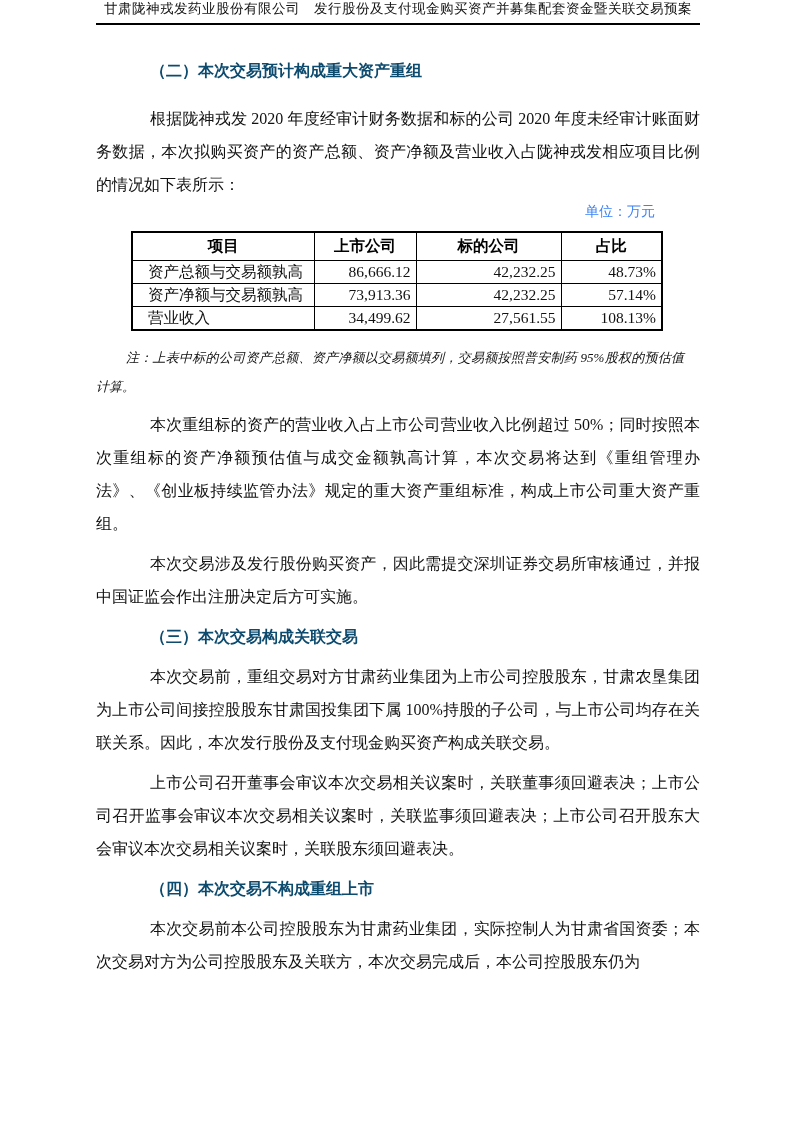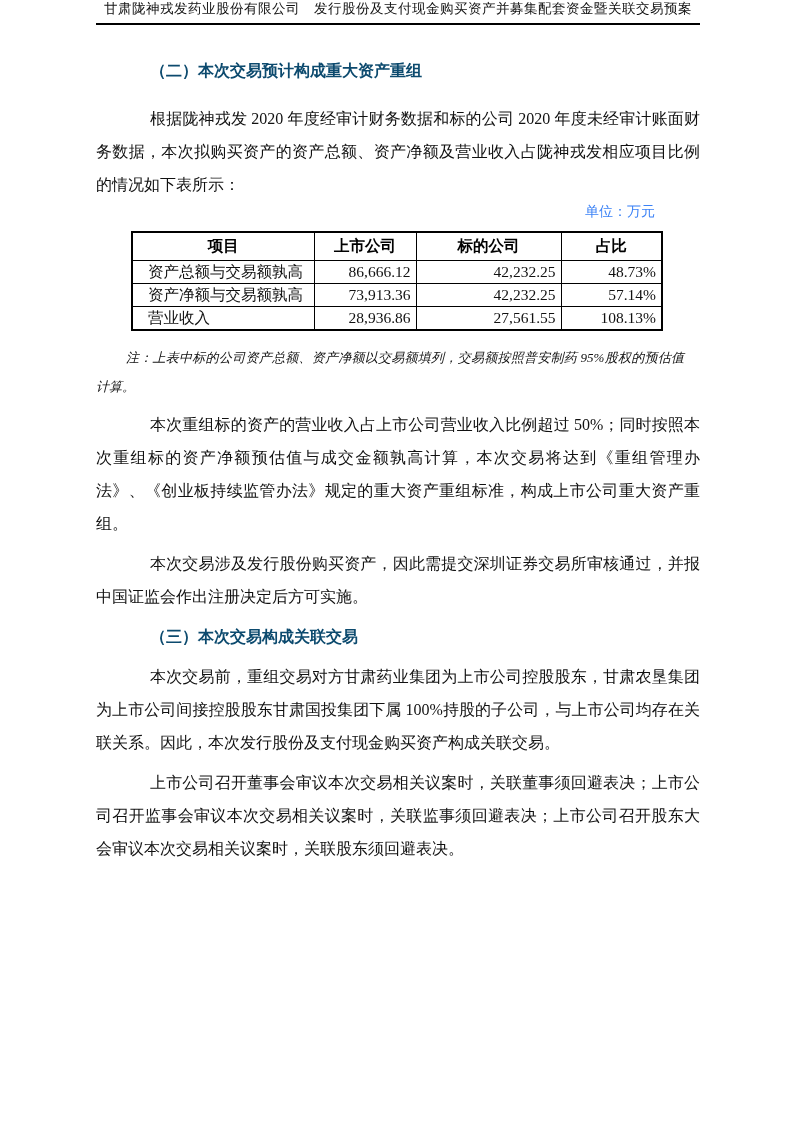--- a/index.html
+++ b/index.html
@@ -139,35 +139,37 @@
             <td class="num-cell">48.73%</td>
           </tr>
           <tr>
             <td class="label-cell">资产净额与交易额孰高</td>
             <td class="num-cell">73,913.36</td>
             <td class="num-cell">42,232.25</td>
             <td class="num-cell">57.14%</td>
           </tr>
           <tr>
             <td class="label-cell">营业收入</td>
-            <td class="num-cell">28,936.86</td>
+            <td class="num-cell">34,499.62</td>
             <td class="num-cell">27,561.55</td>
             <td class="num-cell">108.13%</td>
           </tr>
         </tbody>
     </table>
 
     <p class="table-note">注：上表中标的公司资产总额、资产净额以交易额填列，交易额按照普安制药 95%股权的预估值计算。</p>
 
     <p class="body-para">本次重组标的资产的营业收入占上市公司营业收入比例超过 50%；同时按照本次重组标的资产净额预估值与成交金额孰高计算，本次交易将达到《重组管理办法》、《创业板持续监管办法》规定的重大资产重组标准，构成上市公司重大资产重组。</p>
 
     <p class="body-para">本次交易涉及发行股份购买资产，因此需提交深圳证券交易所审核通过，并报中国证监会作出注册决定后方可实施。</p>
 
     <h3 class="section-heading mid">（三）本次交易构成关联交易</h3>
 
     <p class="body-para">本次交易前，重组交易对方甘肃药业集团为上市公司控股股东，甘肃农垦集团为上市公司间接控股股东甘肃国投集团下属 100%持股的子公司，与上市公司均存在关联关系。因此，本次发行股份及支付现金购买资产构成关联交易。</p>
 
     <p class="body-para">上市公司召开董事会审议本次交易相关议案时，关联董事须回避表决；上市公司召开监事会审议本次交易相关议案时，关联监事须回避表决；上市公司召开股东大会审议本次交易相关议案时，关联股东须回避表决。</p>
 
+    <h3 class="section-heading mid">（四）本次交易不构成重组上市</h3>
 
+    <p class="body-para">本次交易前本公司控股股东为甘肃药业集团，实际控制人为甘肃省国资委；本次交易对方为公司控股股东及关联方，本次交易完成后，本公司控股股东仍为</p>
 
   </div>
 </div>
 
 </body></html>

